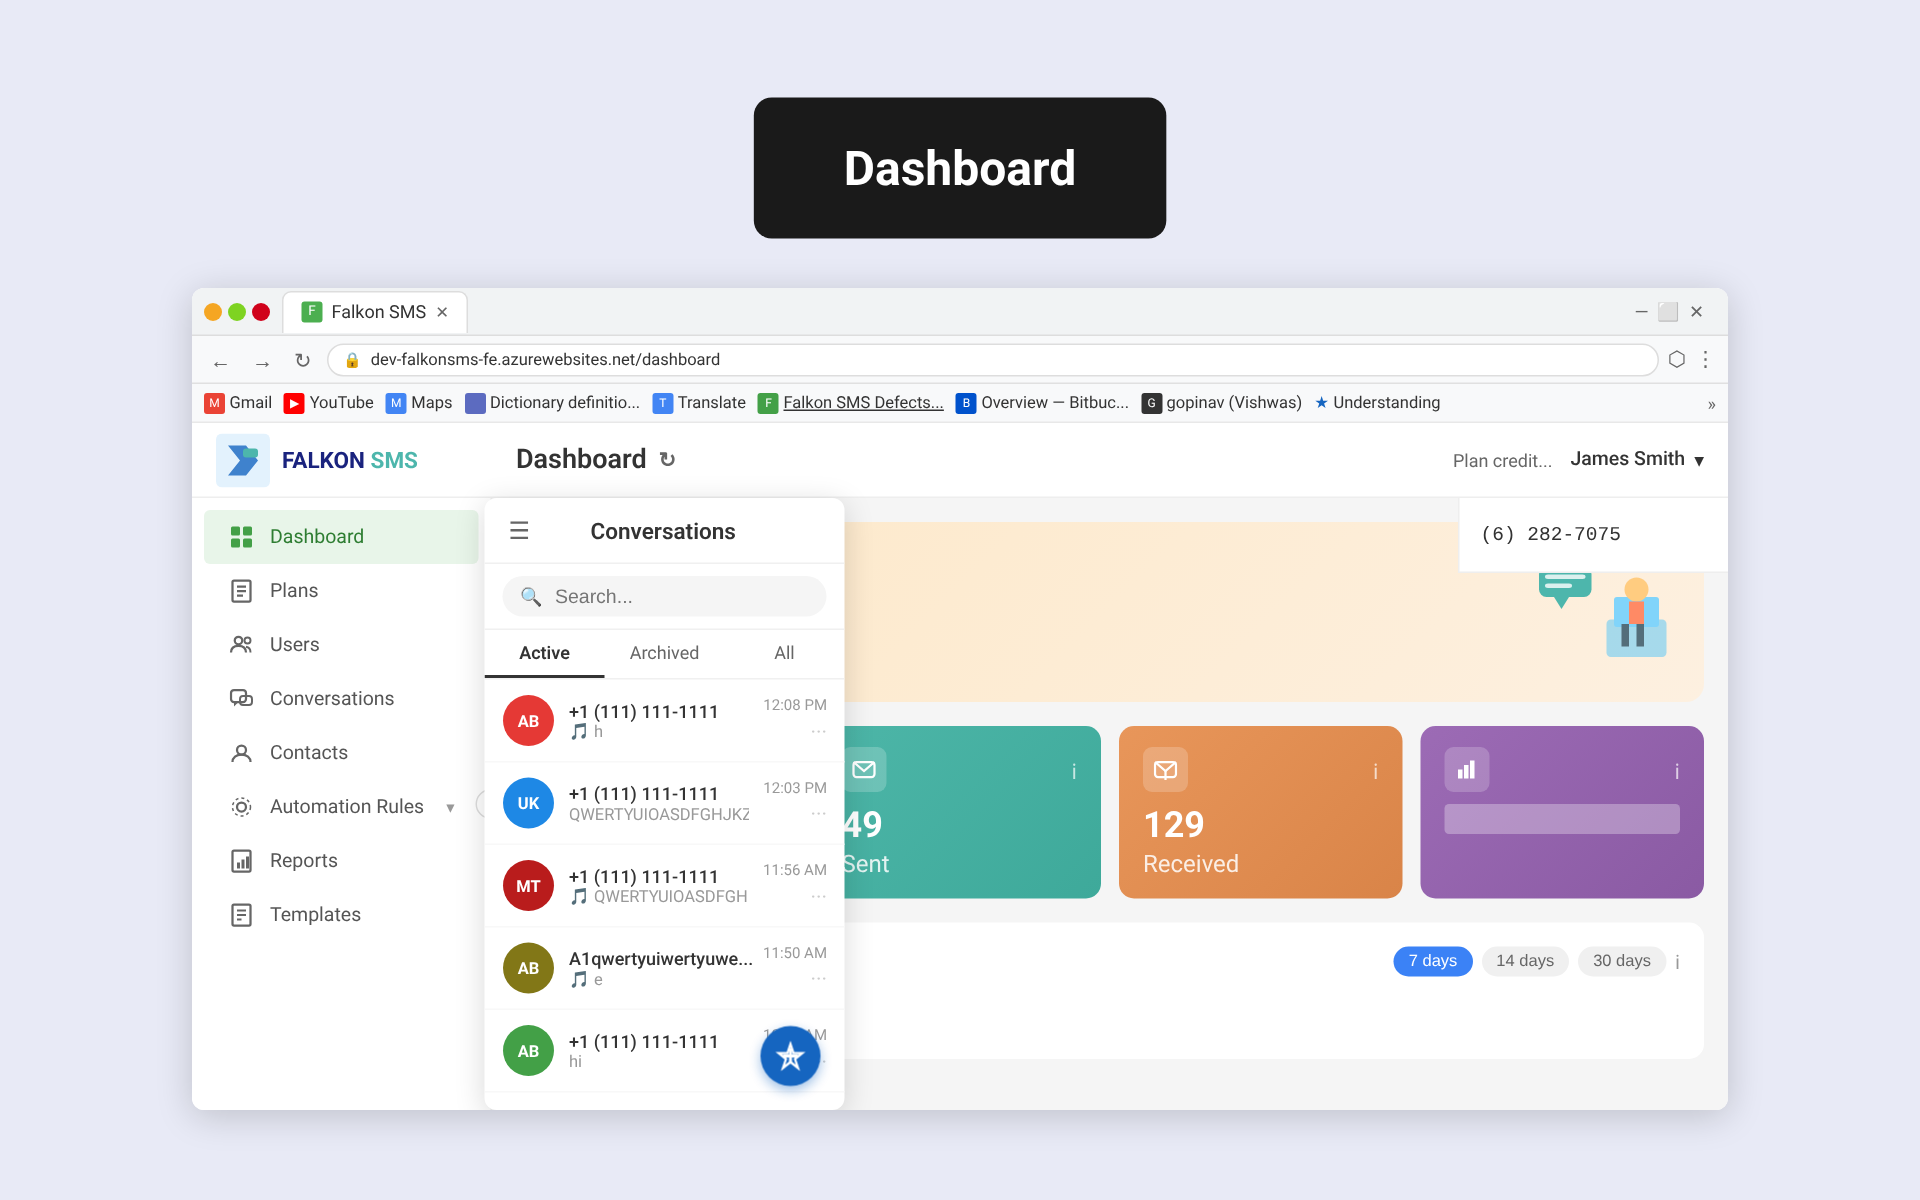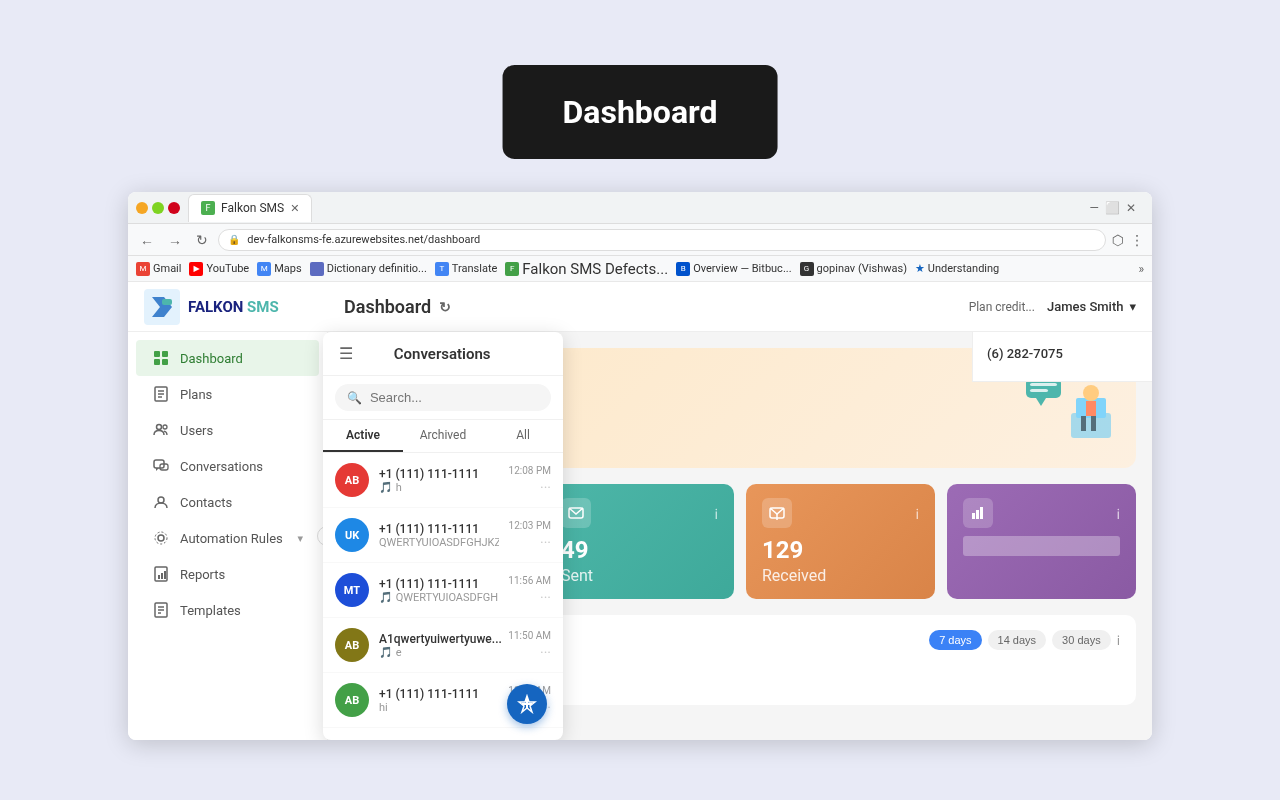--- a/index.html
+++ b/index.html
@@ -463,21 +463,21 @@
       width: 34px; height: 34px;
       border-radius: 50%;
       display: flex; align-items: center; justify-content: center;
       font-size: 11px;
       font-weight: 700;
       color: #fff;
       flex-shrink: 0;
     }
     .avatar-red { background: #e53935; }
     .avatar-blue { background: #1e88e5; }
-    .avatar-teal { background: #1d4ed8; }
+    .avatar-teal { background: #b91c1c; }
     .avatar-olive { background: #827717; }
     .avatar-green { background: #43a047; }
     .conv-info { flex: 1; min-width: 0; }
     .conv-phone {
       font-size: 12px;
       font-weight: 500;
       color: #333;
       white-space: nowrap;
     }
     .conv-preview {
@@ -519,25 +519,26 @@
     .phone-display {
       position: absolute;
       top: 0;
       right: 0;
       background: #fff;
       border-left: 1px solid #eee;
       width: 180px;
       padding: 14px;
       height: 50px;
       display: flex;
-      align-items: flex-start;
+      align-items: center;
       font-size: 13px;
       color: #333;
       font-weight: 500;
       border-bottom: 1px solid #eee;
+      font-family: Liberation Mono, monospace;
     }
   </style>
 </head>
 <body>
 
 <div class="dashboard-label">
   <span>Dashboard</span>
 </div>
 
 <div class="browser">
@@ -600,21 +601,21 @@
     <div class="bookmark-item">
       <div class="bookmark-icon" style="background:#4285f4;">
           <span style="color:#fff;font-size:8px;">T</span>
         </div>
       <span style="font-size:11px;">Translate</span>
     </div>
     <div class="bookmark-item">
       <div class="bookmark-icon" style="background:#43a047;">
           <span style="color:#fff;font-size:8px;">F</span>
         </div>
-      <span style="font-size:15px;">Falkon SMS Defects...</span>
+      <span style="font-size:11px;text-decoration:underline;">Falkon SMS Defects...</span>
     </div>
     <div class="bookmark-item">
       <div class="bookmark-icon" style="background:#0052cc;">
           <span style="color:#fff;font-size:8px;">B</span>
         </div>
       <span style="font-size:11px;">Overview — Bitbuc...</span>
     </div>
     <div class="bookmark-item">
       <div class="bookmark-icon" style="background:#333;">
           <span style="color:#fff;font-size:8px;">G</span>

